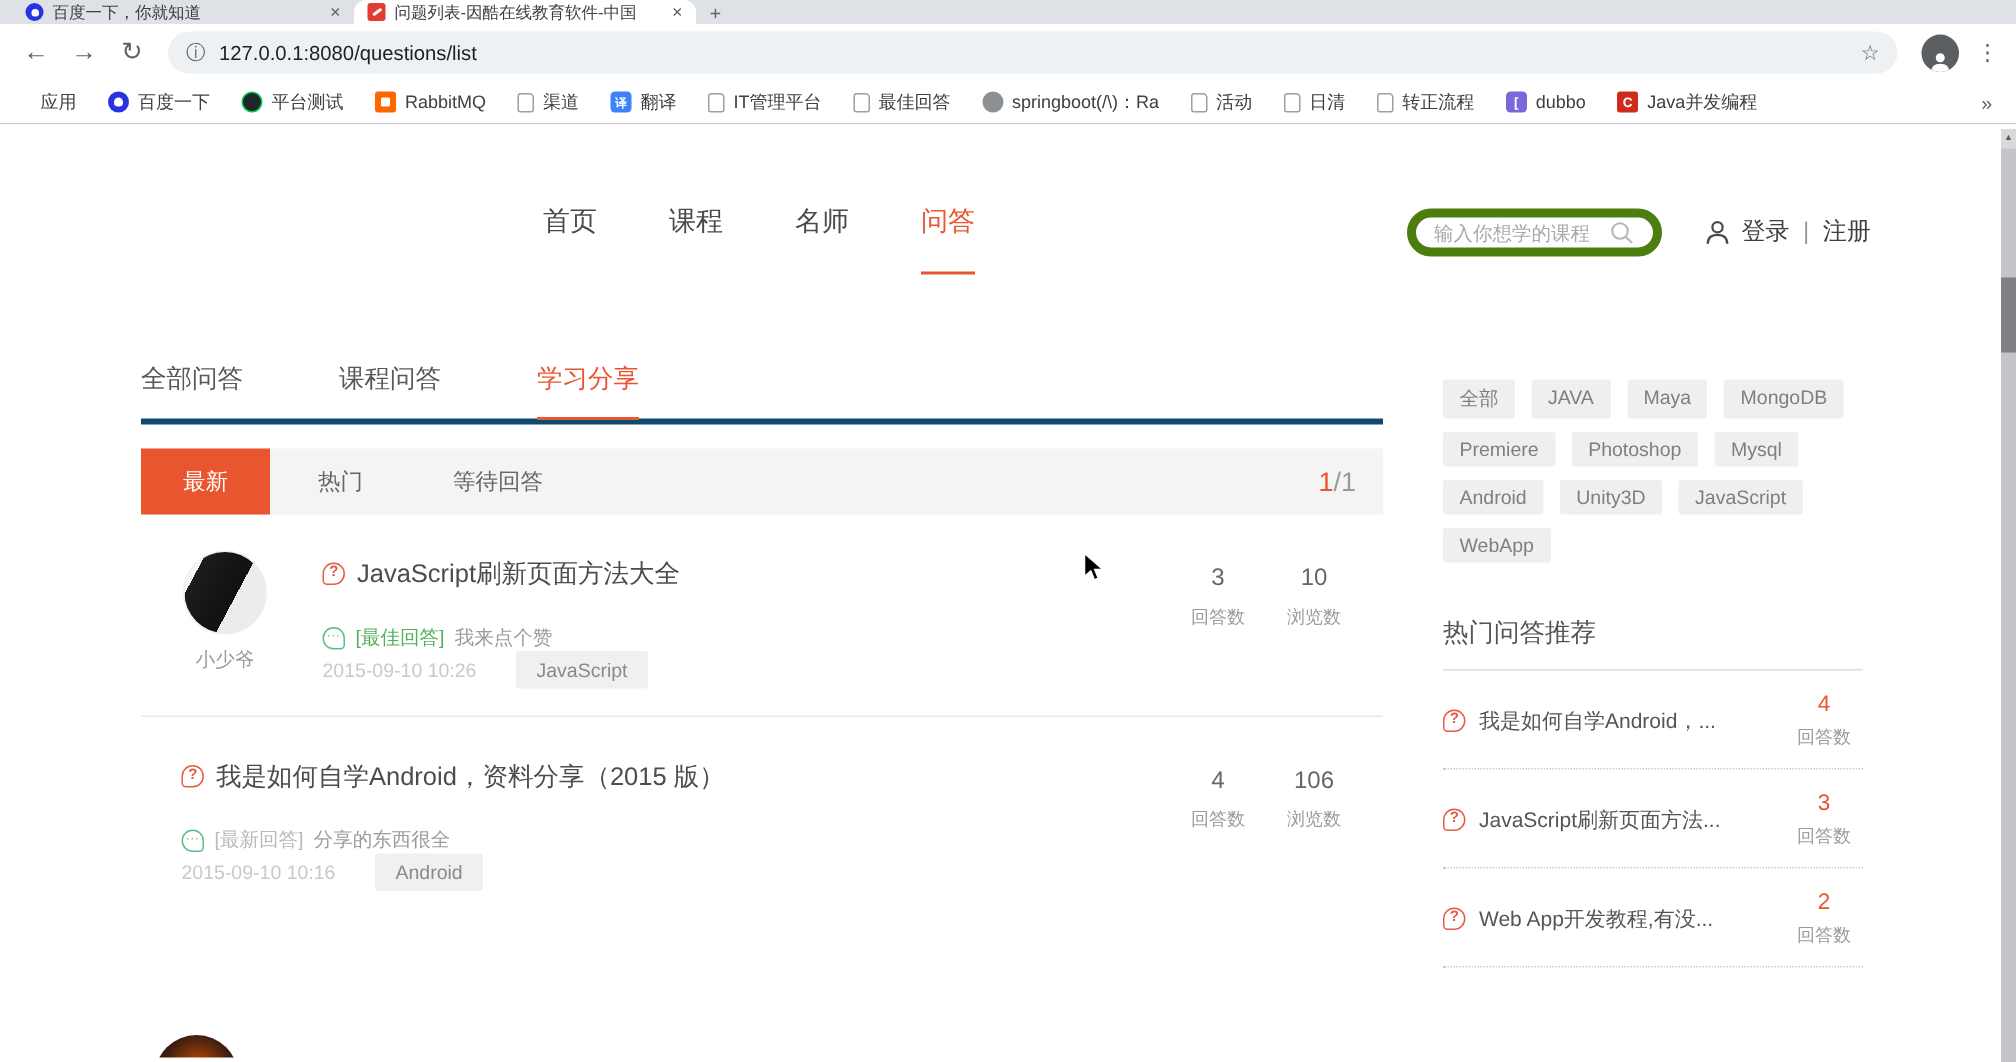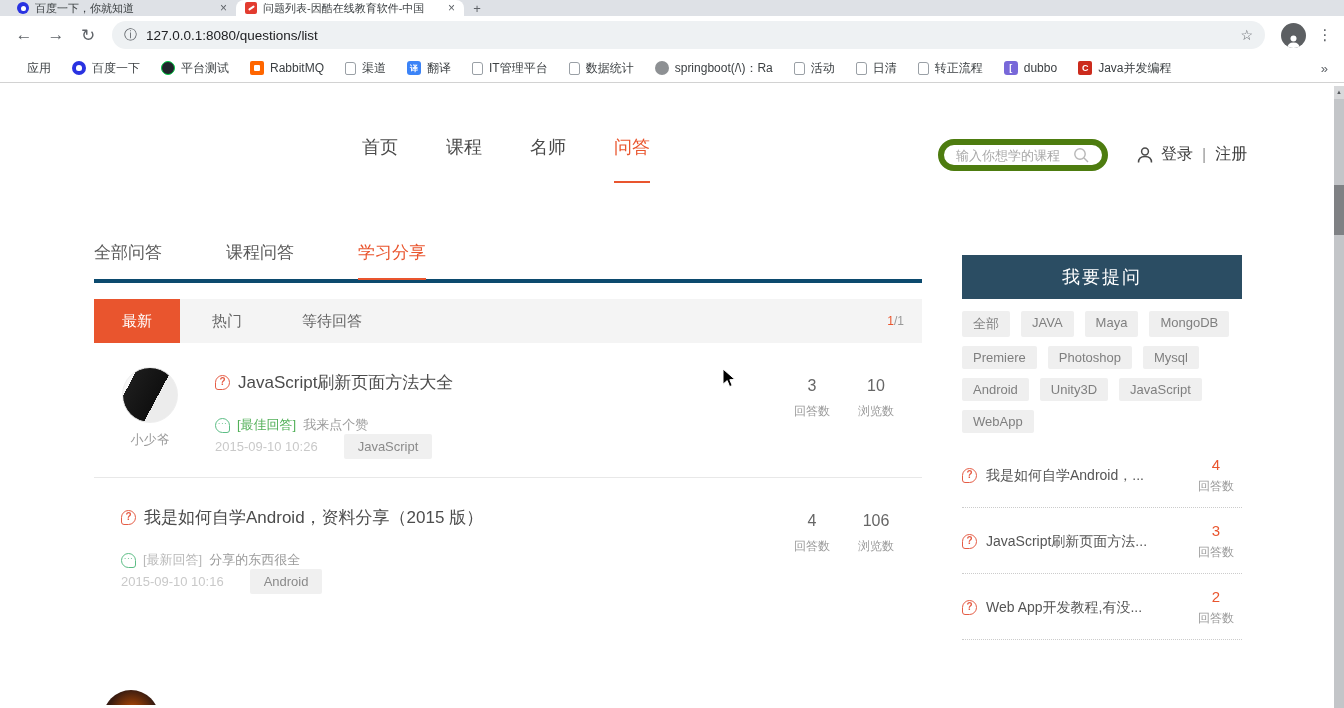--- a/index.html
+++ b/index.html
@@ -68,21 +68,21 @@
 
   .left-col { position:absolute; left:94px; top:158px; width:828px; }
   .qa-tabs { display:flex; gap:64px; border-bottom:4px solid #0c4a6e; }
   .qa-tab { font-size:17px; color:#595959; padding-bottom:14px; }
   .qa-tab.active { color:#e9552e; border-bottom:2px solid #e9552e; margin-bottom:-1px; }
 
   .filter-bar { margin-top:16px; height:44px; background:#f4f4f4; display:flex; align-items:center; }
   .filter-btn { height:44px; padding:0 28px; display:flex; align-items:center; font-size:15px; color:#666; }
   .filter-btn.active { background:#e9552e; color:#fff; }
   .filter-btn + .filter-btn { margin-left:4px; }
-  .pager { margin-left:auto; padding-right:18px; font-size:12px; color:#999; }
+  .pager { margin-left:auto; padding-right:18px; font-size:18px; color:#999; }
   .pager .cur { color:#e9552e; }
 
   .q-item { display:flex; padding:24px 0 0 9px; min-height:135px; border-bottom:1px solid #e8e8e8; }
   .q-item:last-child { border-bottom:none; }
   .q-user { width:94px; flex:none; text-align:center; }
   .avatar { width:56px; height:56px; border-radius:50%; margin:0 auto; border:1px solid #eee; overflow:hidden; }
   .avatar-1 { background:linear-gradient(118deg,#f7f7f7 18%,#1c1c1c 18%,#101010 60%,#ececec 60%); }
   .avatar-fire { background:radial-gradient(circle at 52% 40%,#d05c0c 0%,#8a3a08 22%,#3a1c10 52%,#17121a 100%); }
   .q-username { margin-top:8px; font-size:13px; color:#9a9a9a; }
   .q-body { flex:1; padding-left:18px; }
@@ -198,21 +198,21 @@
     <div class="bm">
       <span class="bi i-trans">译</span>
       <span>翻译</span>
     </div>
     <div class="bm">
       <span class="bi i-page"></span>
       <span>IT管理平台</span>
     </div>
     <div class="bm">
       <span class="bi i-page"></span>
-      <span>数据统计</span>
+      <span>最佳回答</span>
     </div>
     <div class="bm">
       <span class="bi i-spring"></span>
       <span>springboot(/\)：Ra</span>
     </div>
     <div class="bm">
       <span class="bi i-page"></span>
       <span>活动</span>
     </div>
     <div class="bm">
@@ -333,36 +333,36 @@
           <div class="num">106</div>
           <div class="lbl">浏览数</div>
         </div>
       </div>
     </div>
   </div>
 
   <div class="partial-avatar avatar-fire"></div>
 
   <div class="sidebar">
-    <div class="ask-btn">我要提问</div>
 
     <div class="tag-cloud">
       <span class="side-tag">全部</span>
       <span class="side-tag">JAVA</span>
       <span class="side-tag">Maya</span>
       <span class="side-tag">MongoDB</span>
       <span class="side-tag">Premiere</span>
       <span class="side-tag">Photoshop</span>
       <span class="side-tag">Mysql</span>
       <span class="side-tag">Android</span>
       <span class="side-tag">Unity3D</span>
       <span class="side-tag">JavaScript</span>
       <span class="side-tag">WebApp</span>
     </div>
 
+    <div class="hot-title">热门问答推荐</div>
 
     <div class="hot-item">
       <span class="qicon">?</span>
       <span class="hot-q">我是如何自学Android，...</span>
       <span class="hot-count">
         <div class="num">4</div>
         <div class="lbl">回答数</div>
       </span>
     </div>
     <div class="hot-item">

